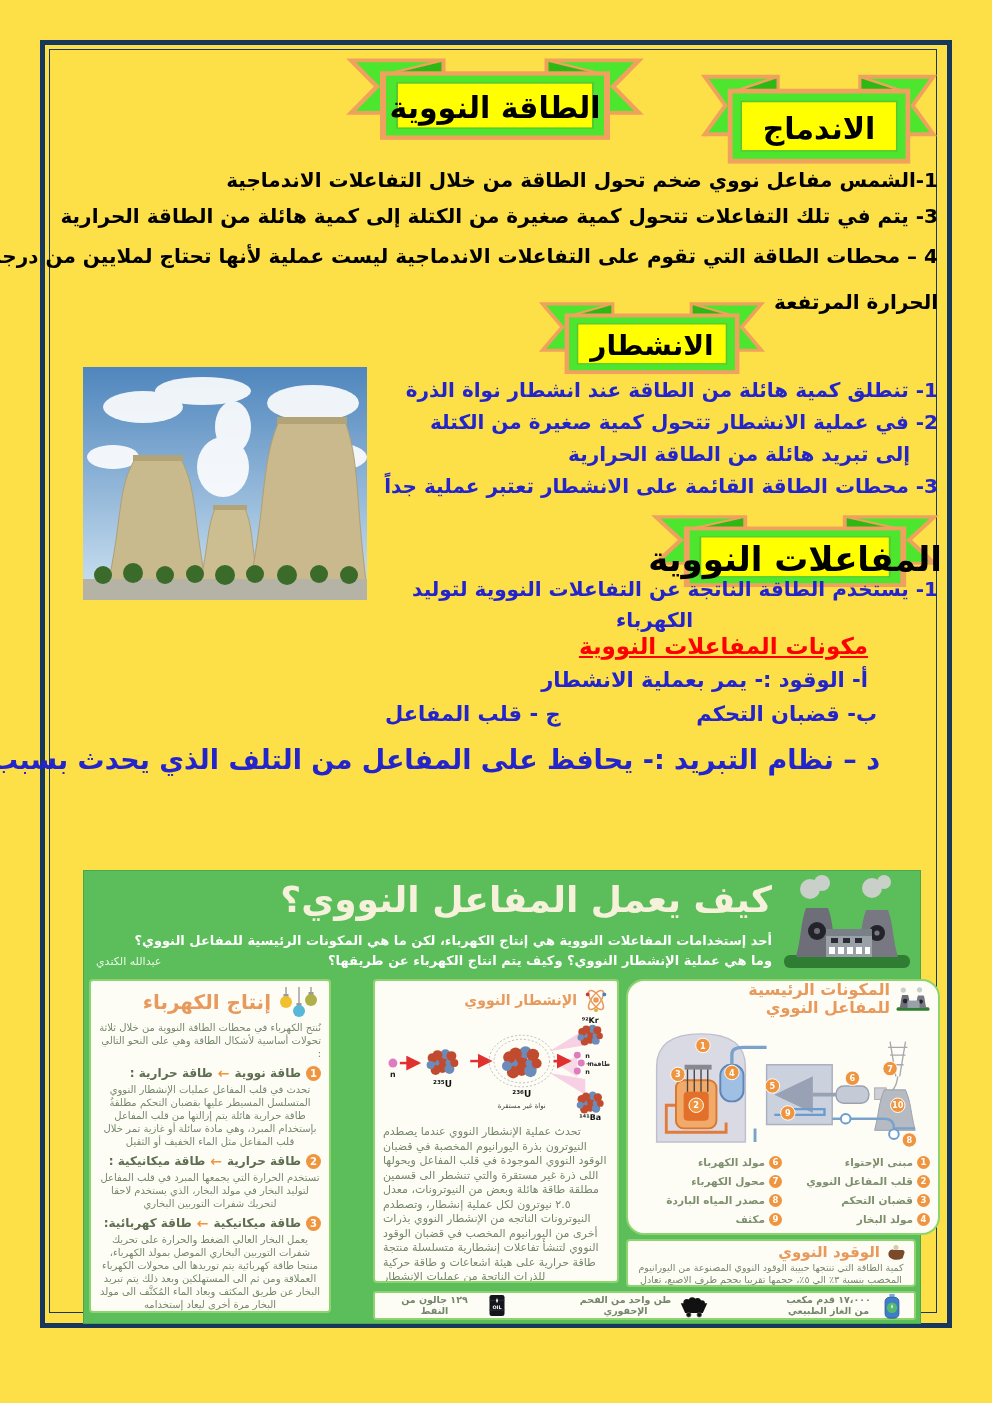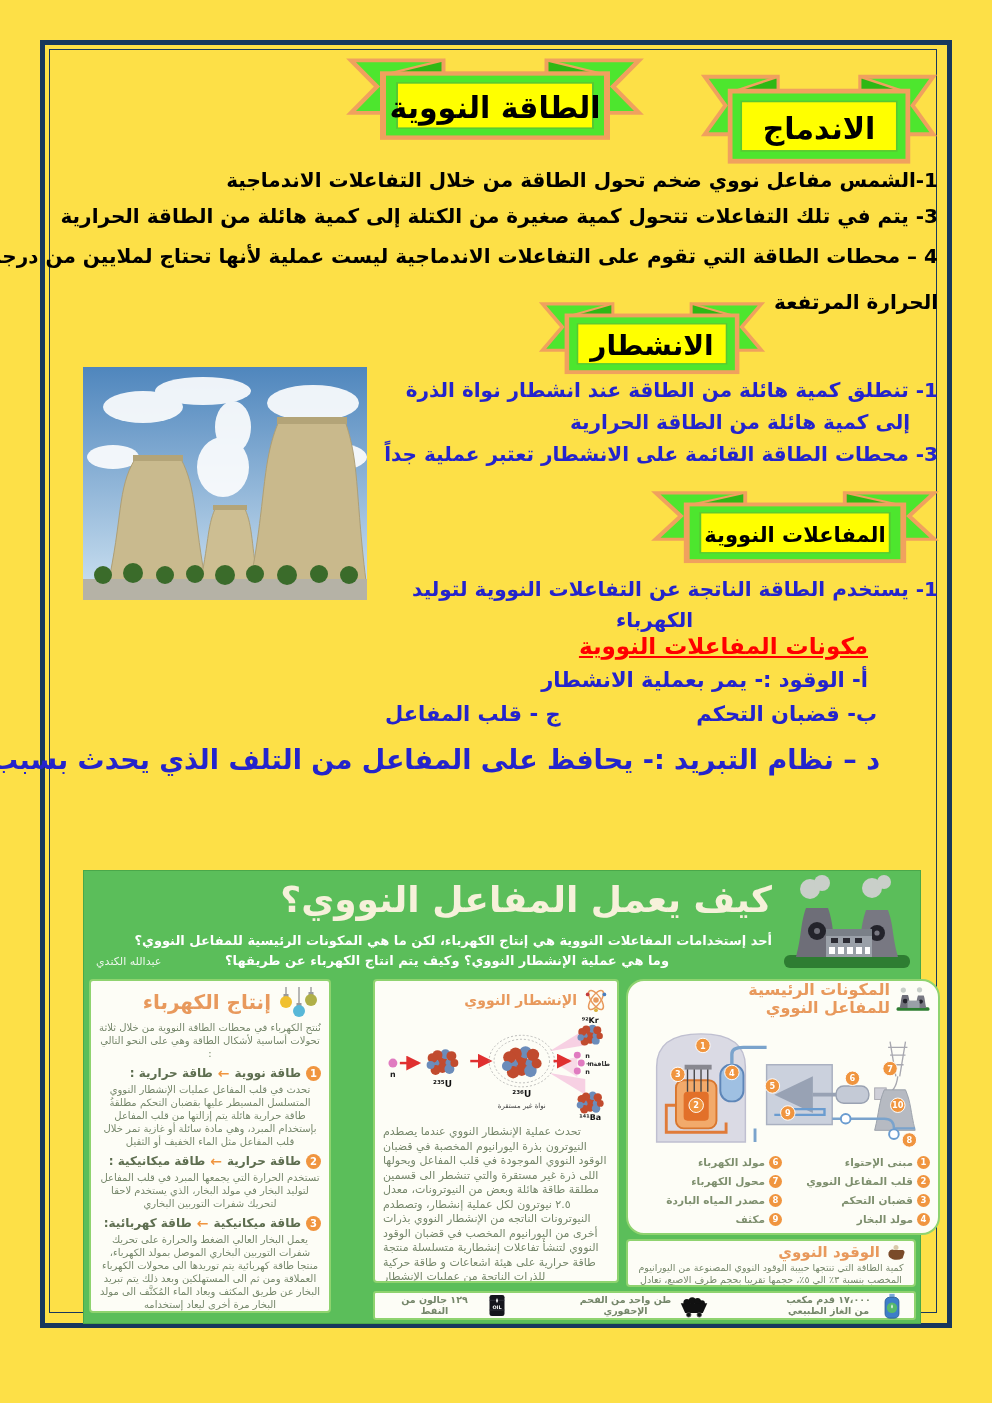--- a/index.html
+++ b/index.html
@@ -11,21 +11,21 @@
   .ribbon{position:absolute;}
   .ribbon svg{position:absolute;inset:0;width:100%;height:100%;}
   .rb-tail{fill:#4DE62E;stroke:#F0A15E;stroke-width:5;}
   .rb-curl{fill:#2EB814;stroke:#F0A15E;stroke-width:3;}
   .rb-box{fill:#4DE62E;stroke:#F0A15E;stroke-width:6;}
   .rb-inner{fill:#FFFF00;stroke:#58C832;stroke-width:2;}
   .rb-label{position:absolute;left:16%;right:16%;top:24%;bottom:4%;display:flex;align-items:center;justify-content:center;font-weight:bold;color:#000;direction:rtl;white-space:nowrap;}
   .b1{left:345px;top:56px;width:300px;height:86px;font-size:30px;}
   .b2{left:700px;top:72px;width:238px;height:94px;font-size:30px;}
   .b3{left:538px;top:300px;width:228px;height:76px;font-size:28px;}
-  .b4{left:650px;top:489px;width:290px;height:76px;font-size:21px;}
+  .b4{left:650px;top:513px;width:290px;height:76px;font-size:34px;}
 
   .artext{direction:rtl;text-align:right;font-weight:bold;}
   .fusion-text{position:absolute;left:62px;top:168px;width:876px;font-size:20px;color:#000;}
   .fusion-text div{white-space:nowrap;margin-bottom:12px;}
   .fusion-text .l4{margin-top:16px;}
   .fusion-text .l5{margin-top:22px;}
 
   .fission-list{position:absolute;left:390px;top:374px;width:548px;font-size:20px;color:#2424CC;line-height:1.6;}
   .fission-list div{white-space:nowrap;}
   .fission-list .ind{padding-right:28px;}
@@ -38,21 +38,21 @@
   .comp-bc{position:absolute;left:385px;top:702px;width:492px;font-size:21px;color:#2424CC;display:flex;direction:rtl;justify-content:space-between;font-weight:bold;}
   .comp-d{position:absolute;left:70px;top:744px;width:810px;font-size:27px;color:#2424CC;white-space:nowrap;}
 
   .photo{position:absolute;left:83px;top:367px;width:284px;height:233px;}
   .photo svg{width:100%;height:100%;display:block;}
 
   
   .info{position:absolute;left:83px;top:870px;width:836px;height:452px;background:#5BBE5A;border:1px solid #4AA84A;}
   .info-title{position:absolute;right:148px;top:8px;width:500px;direction:rtl;text-align:right;font-size:36px;font-weight:bold;color:#F6F1DA;white-space:nowrap;}
   .info-sub{position:absolute;right:148px;top:60px;width:650px;direction:rtl;text-align:right;font-size:13px;font-weight:bold;color:#ffffff;line-height:1.5;}
-  .info-sub .l2{text-align:center;}
+  .info-sub .l2{}
   .credit{position:absolute;left:12px;top:84px;font-size:11px;color:#EDF7EC;direction:rtl;}
   .plant-big{position:absolute;right:8px;top:4px;width:130px;height:96px;}
 
   .card{position:absolute;background:#FDFDF6;border:2px solid #8FD36F;border-radius:4px;box-sizing:border-box;overflow:hidden;}
   .card-left{left:5px;top:108px;width:242px;height:334px;padding:6px 8px;}
   .card-mid{left:289px;top:108px;width:246px;height:304px;padding:6px 8px;}
   .card-right{left:542px;top:108px;width:314px;height:256px;padding:0 8px;border-radius:18px;}
   .card-fuel{left:542px;top:368px;width:290px;height:48px;padding:2px 8px;}
   .strip{position:absolute;left:289px;top:420px;width:543px;height:29px;background:#FDFDF6;border:2px solid #8FD36F;border-radius:3px;box-sizing:border-box;display:flex;direction:rtl;align-items:center;justify-content:space-between;padding:0 12px;}
 
@@ -168,21 +168,22 @@
           <circle cx="172" cy="207" r="9"></circle>
         <circle cx="204" cy="208" r="10"></circle>
           <circle cx="236" cy="207" r="9"></circle>
           <circle cx="266" cy="208" r="9"></circle>
       </g>
     </svg>
   </div>
 
   <div class="fission-list artext">
     <div>1- تنطلق كمية هائلة من الطاقة عند انشطار نواة الذرة</div>
-    <div class="ind">إلى كمية هائلة من الطاقة الحرارية</div>
+    <div>2-  في عملية الانشطار تتحول كمية صغيرة من الكتلة</div>
+    <div class="ind">إلى تبريد هائلة من الطاقة الحرارية</div>
     <div>3-  محطات الطاقة القائمة على الانشطار تعتبر عملية جداً</div>
   </div>
 
   <div class="ribbon b4">
     <svg viewBox="0 0 300 118" preserveAspectRatio="none">
       <polygon class="rb-tail" points="98,6 6,6 32,42 6,78 98,78"></polygon>
       <polygon class="rb-tail" points="202,6 294,6 268,42 294,78 202,78"></polygon>
       <path class="rb-curl" d="M38,26 L98,6 L98,32 Z"></path>
       <path class="rb-curl" d="M262,26 L202,6 L202,32 Z"></path>
       <rect class="rb-box" x="38" y="24" width="224" height="88"></rect>
@@ -431,21 +432,21 @@
             </g>
           <rect x="6.5" y="7" width="5" height="3" fill="#9A9A9A"></rect>
             <rect x="19.5" y="16" width="5" height="3" fill="#9A9A9A"></rect>
             <rect x="31.5" y="5" width="5" height="3" fill="#9A9A9A"></rect>
           <circle cx="9" cy="15" r="6" fill="#F0C030"></circle>
             <circle cx="22" cy="24" r="6" fill="#58B8D8"></circle>
             <circle cx="34" cy="13" r="6" fill="#B0B048"></circle>
         </svg>
         <div class="card-title t-left">إنتاج الكهرباء</div>
       </div>
-      <div class="ibody" style="margin-top:4px;text-align:center;">نُنتج الكهرباء في محطات الطاقة النووية من خلال ثلاثة تحولات أساسية لأشكال الطاقة وهي على النحو التالي :</div>
+      <div class="ibody" style="margin-top:4px;">نُنتج الكهرباء في محطات الطاقة النووية من خلال ثلاثة تحولات أساسية لأشكال الطاقة وهي على النحو التالي :</div>
 
       <div class="step-h">
         <span class="badge">1</span>
         <span>طاقة نووية</span>
         <span class="step-arrow">←</span>
         <span>طاقة حرارية :</span>
       </div>
       <div class="ibody ibody-c">تحدث في قلب المفاعل عمليات الإنشطار النووي المتسلسل المسيطر عليها بقضبان التحكم مطلقةُ طاقة حرارية هائلة يتم إزالتها من قلب المفاعل بإستخدام المبرد، وهي مادة سائلة أو غازية تمر خلال قلب المفاعل مثل الماء الخفيف أو الثقيل</div>
 
       <div class="step-h">

